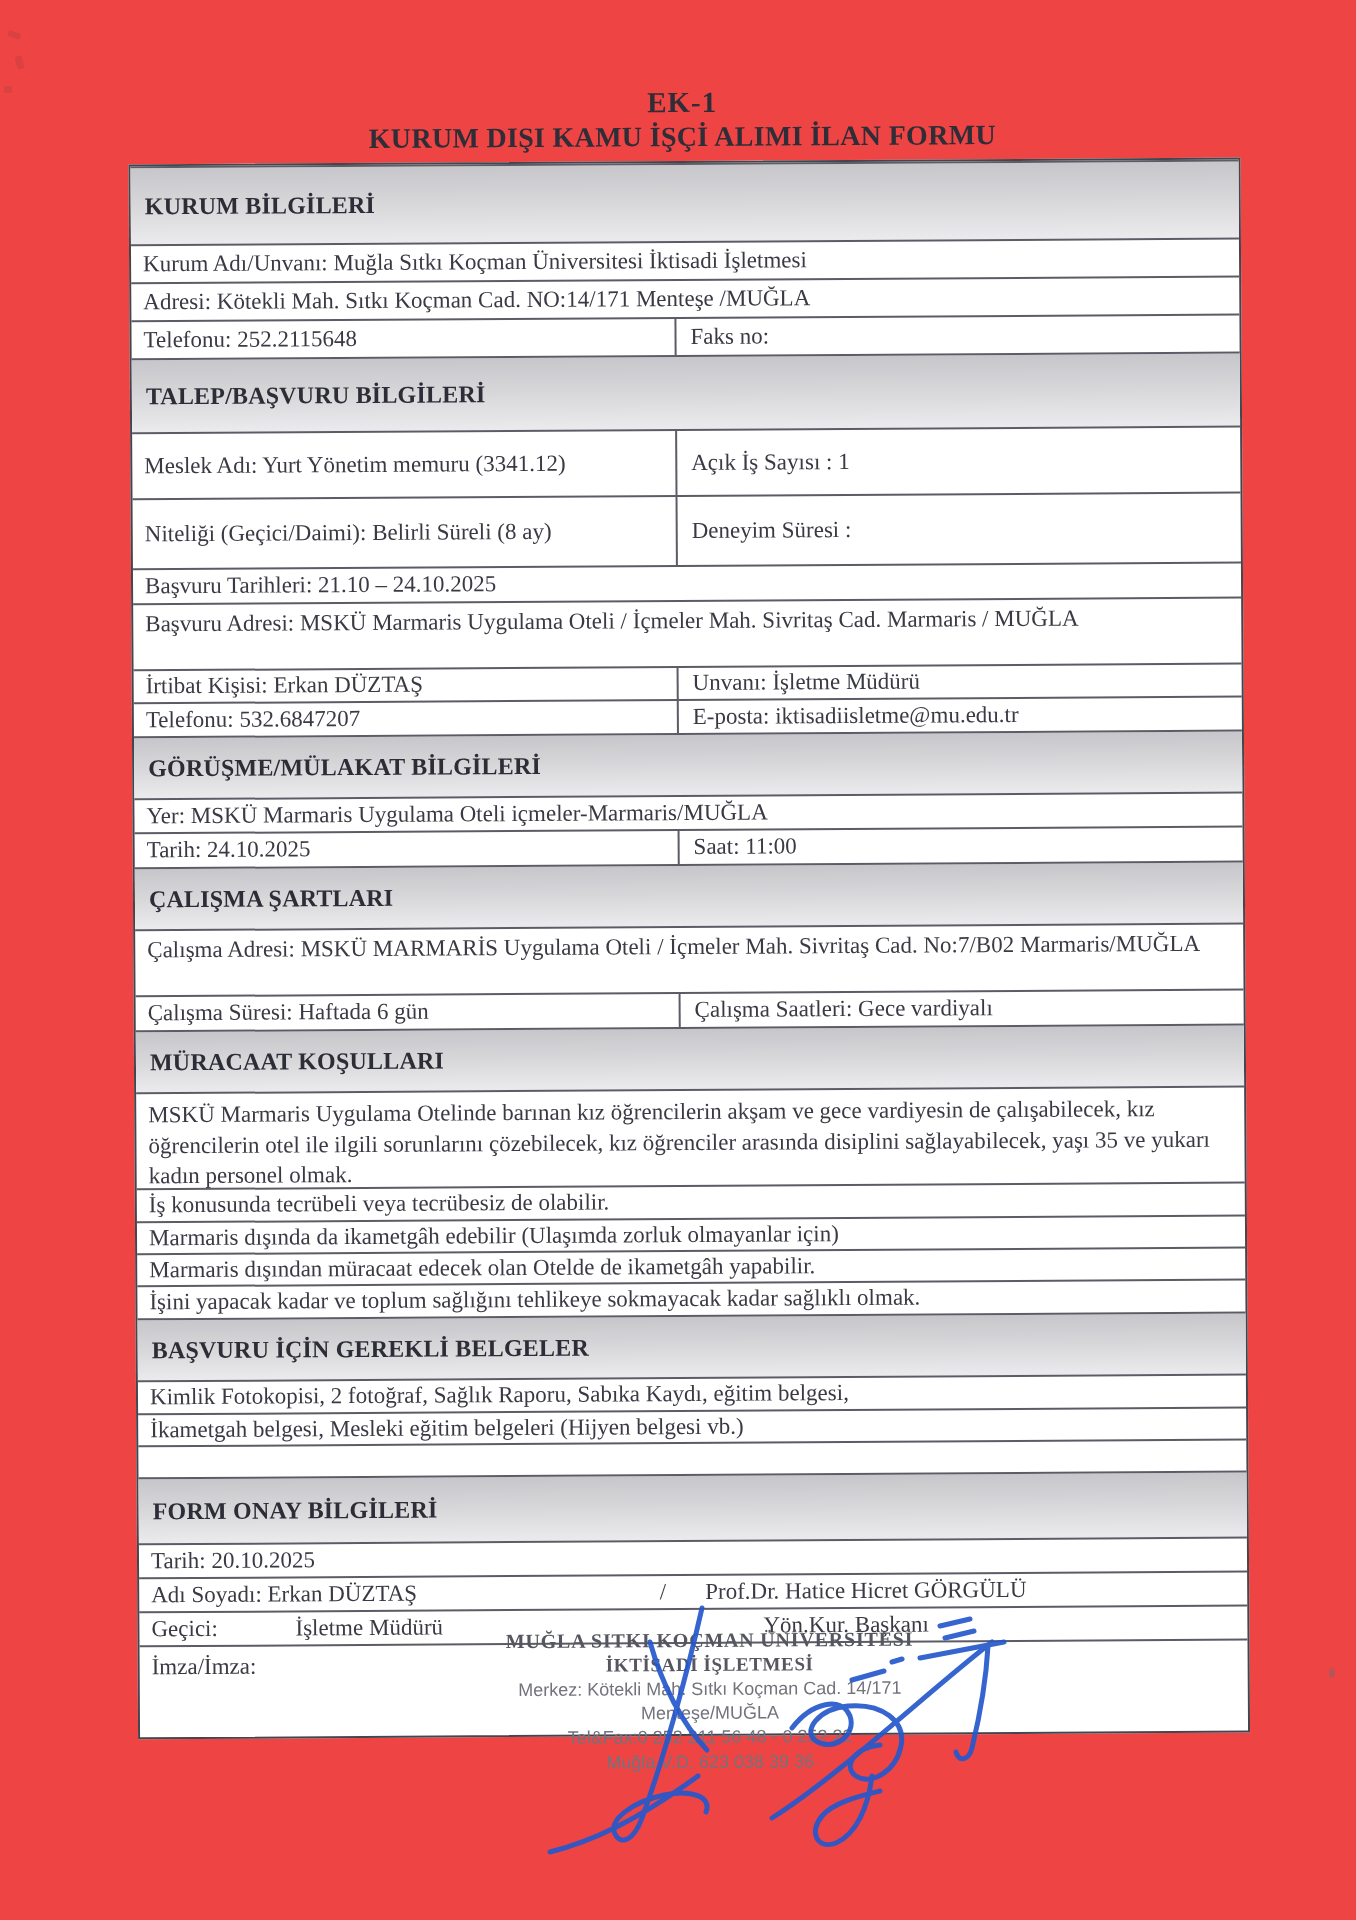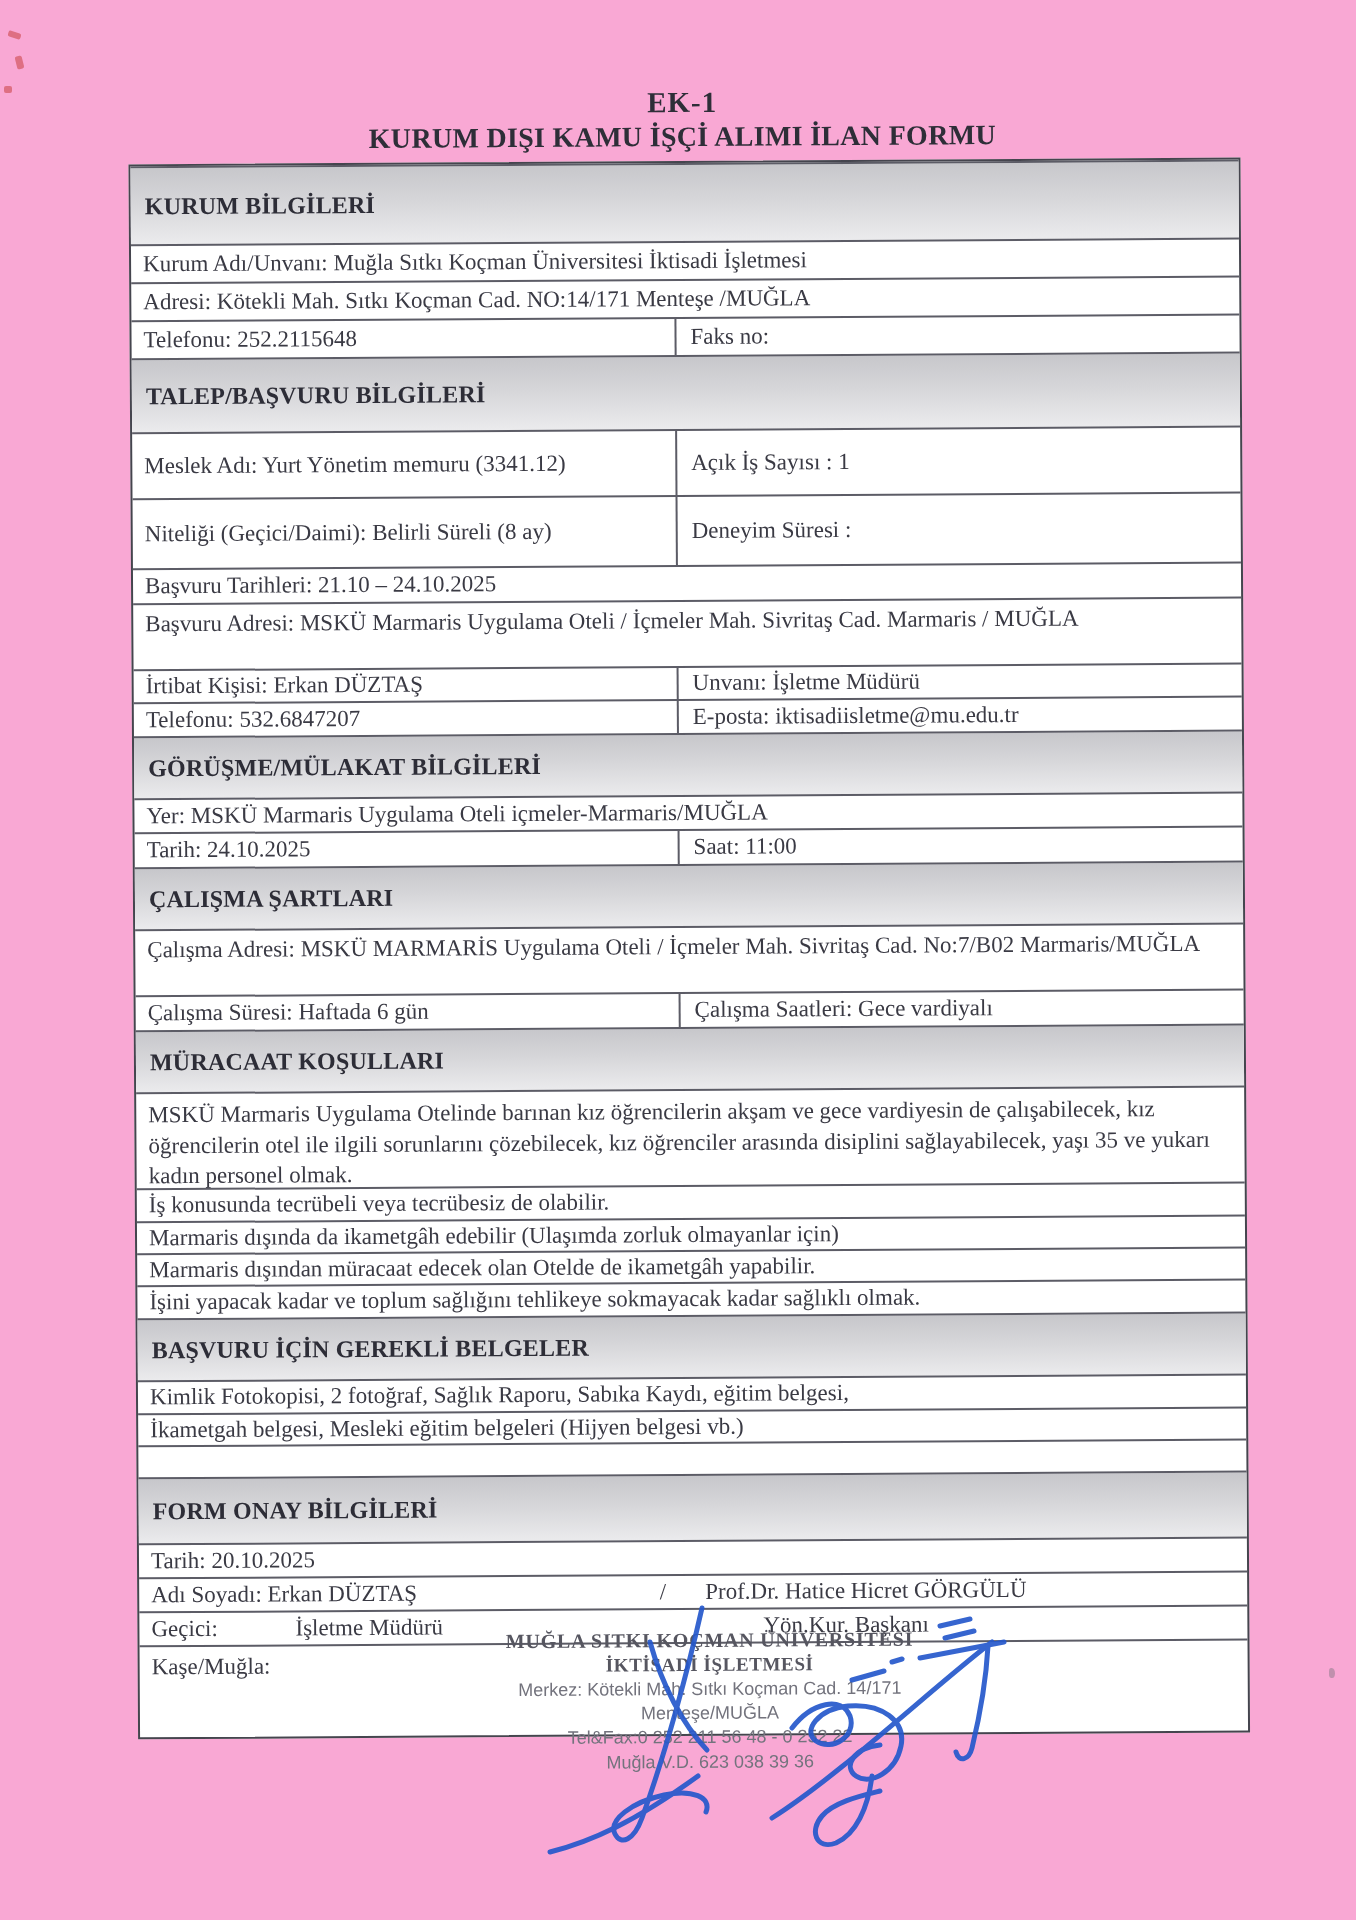--- a/index.html
+++ b/index.html
@@ -4,21 +4,21 @@
 <style>
   html,body{margin:0;padding:0;}
   body{
     width:1356px;height:1920px;
     background:#ffffff;
     font-family:"Liberation Serif","DejaVu Serif",serif;
     color:#3a3a44;
     overflow:hidden;
     position:relative;
   }
-  .page{position:absolute;inset:0;background:#f9a8d4;}
+  .page{position:absolute;inset:0;background:#ef4444;}
   .doc{
     position:absolute;left:128px;top:86px;width:1108px;
     transform:rotate(-0.35deg);
     transform-origin:50% 0;
   }
   .title-block{text-align:center;margin-bottom:8px;color:#2e2e38;}
   .title-1{font-size:29px;font-weight:bold;letter-spacing:1px;}
   .title-2{font-size:28px;font-weight:bold;letter-spacing:.3px;margin-top:2px;}
   .tbl{
     border:2px solid #45454e;
@@ -168,21 +168,21 @@
         <div class="cell" style="flex:0 0 44%;">Adı Soyadı: Erkan DÜZTAŞ</div>
         <div class="cell" style="flex:0 0 6%;justify-content:center;">/</div>
         <div class="cell" style="flex:1;">Prof.Dr. Hatice Hicret GÖRGÜLÜ</div>
       </div>
       <div class="row" style="height:34px;">
         <div class="cell" style="flex:0 0 13%;">Geçici:</div>
         <div class="cell" style="flex:0 0 37%;">İşletme Müdürü</div>
         <div class="cell" style="flex:1;padding-left:70px;">Yön.Kur. Başkanı</div>
       </div>
       <div class="row kase-row" style="height:92px;">
-        <div class="cell" style="align-items:flex-start;padding-top:6px;">Kaşe/Muğla:</div>
+        <div class="cell" style="align-items:flex-start;padding-top:6px;">İmza/İmza:</div>
         <div class="stamp">
           <div class="stamp-l1">MUĞLA SITKI KOÇMAN ÜNİVERSİTESİ</div>
           <div class="stamp-l2">İKTİSADİ İŞLETMESİ</div>
           <div class="stamp-s">Merkez: Kötekli Mah. Sıtkı Koçman Cad. 14/171</div>
           <div class="stamp-s">Menteşe/MUĞLA</div>
           <div class="stamp-s">Tel&amp;Fax:0 252 211 56 48 - 0 252 22</div>
           <div class="stamp-s">Muğla V.D. 623 038 39 36</div>
         </div>
       </div>
 

